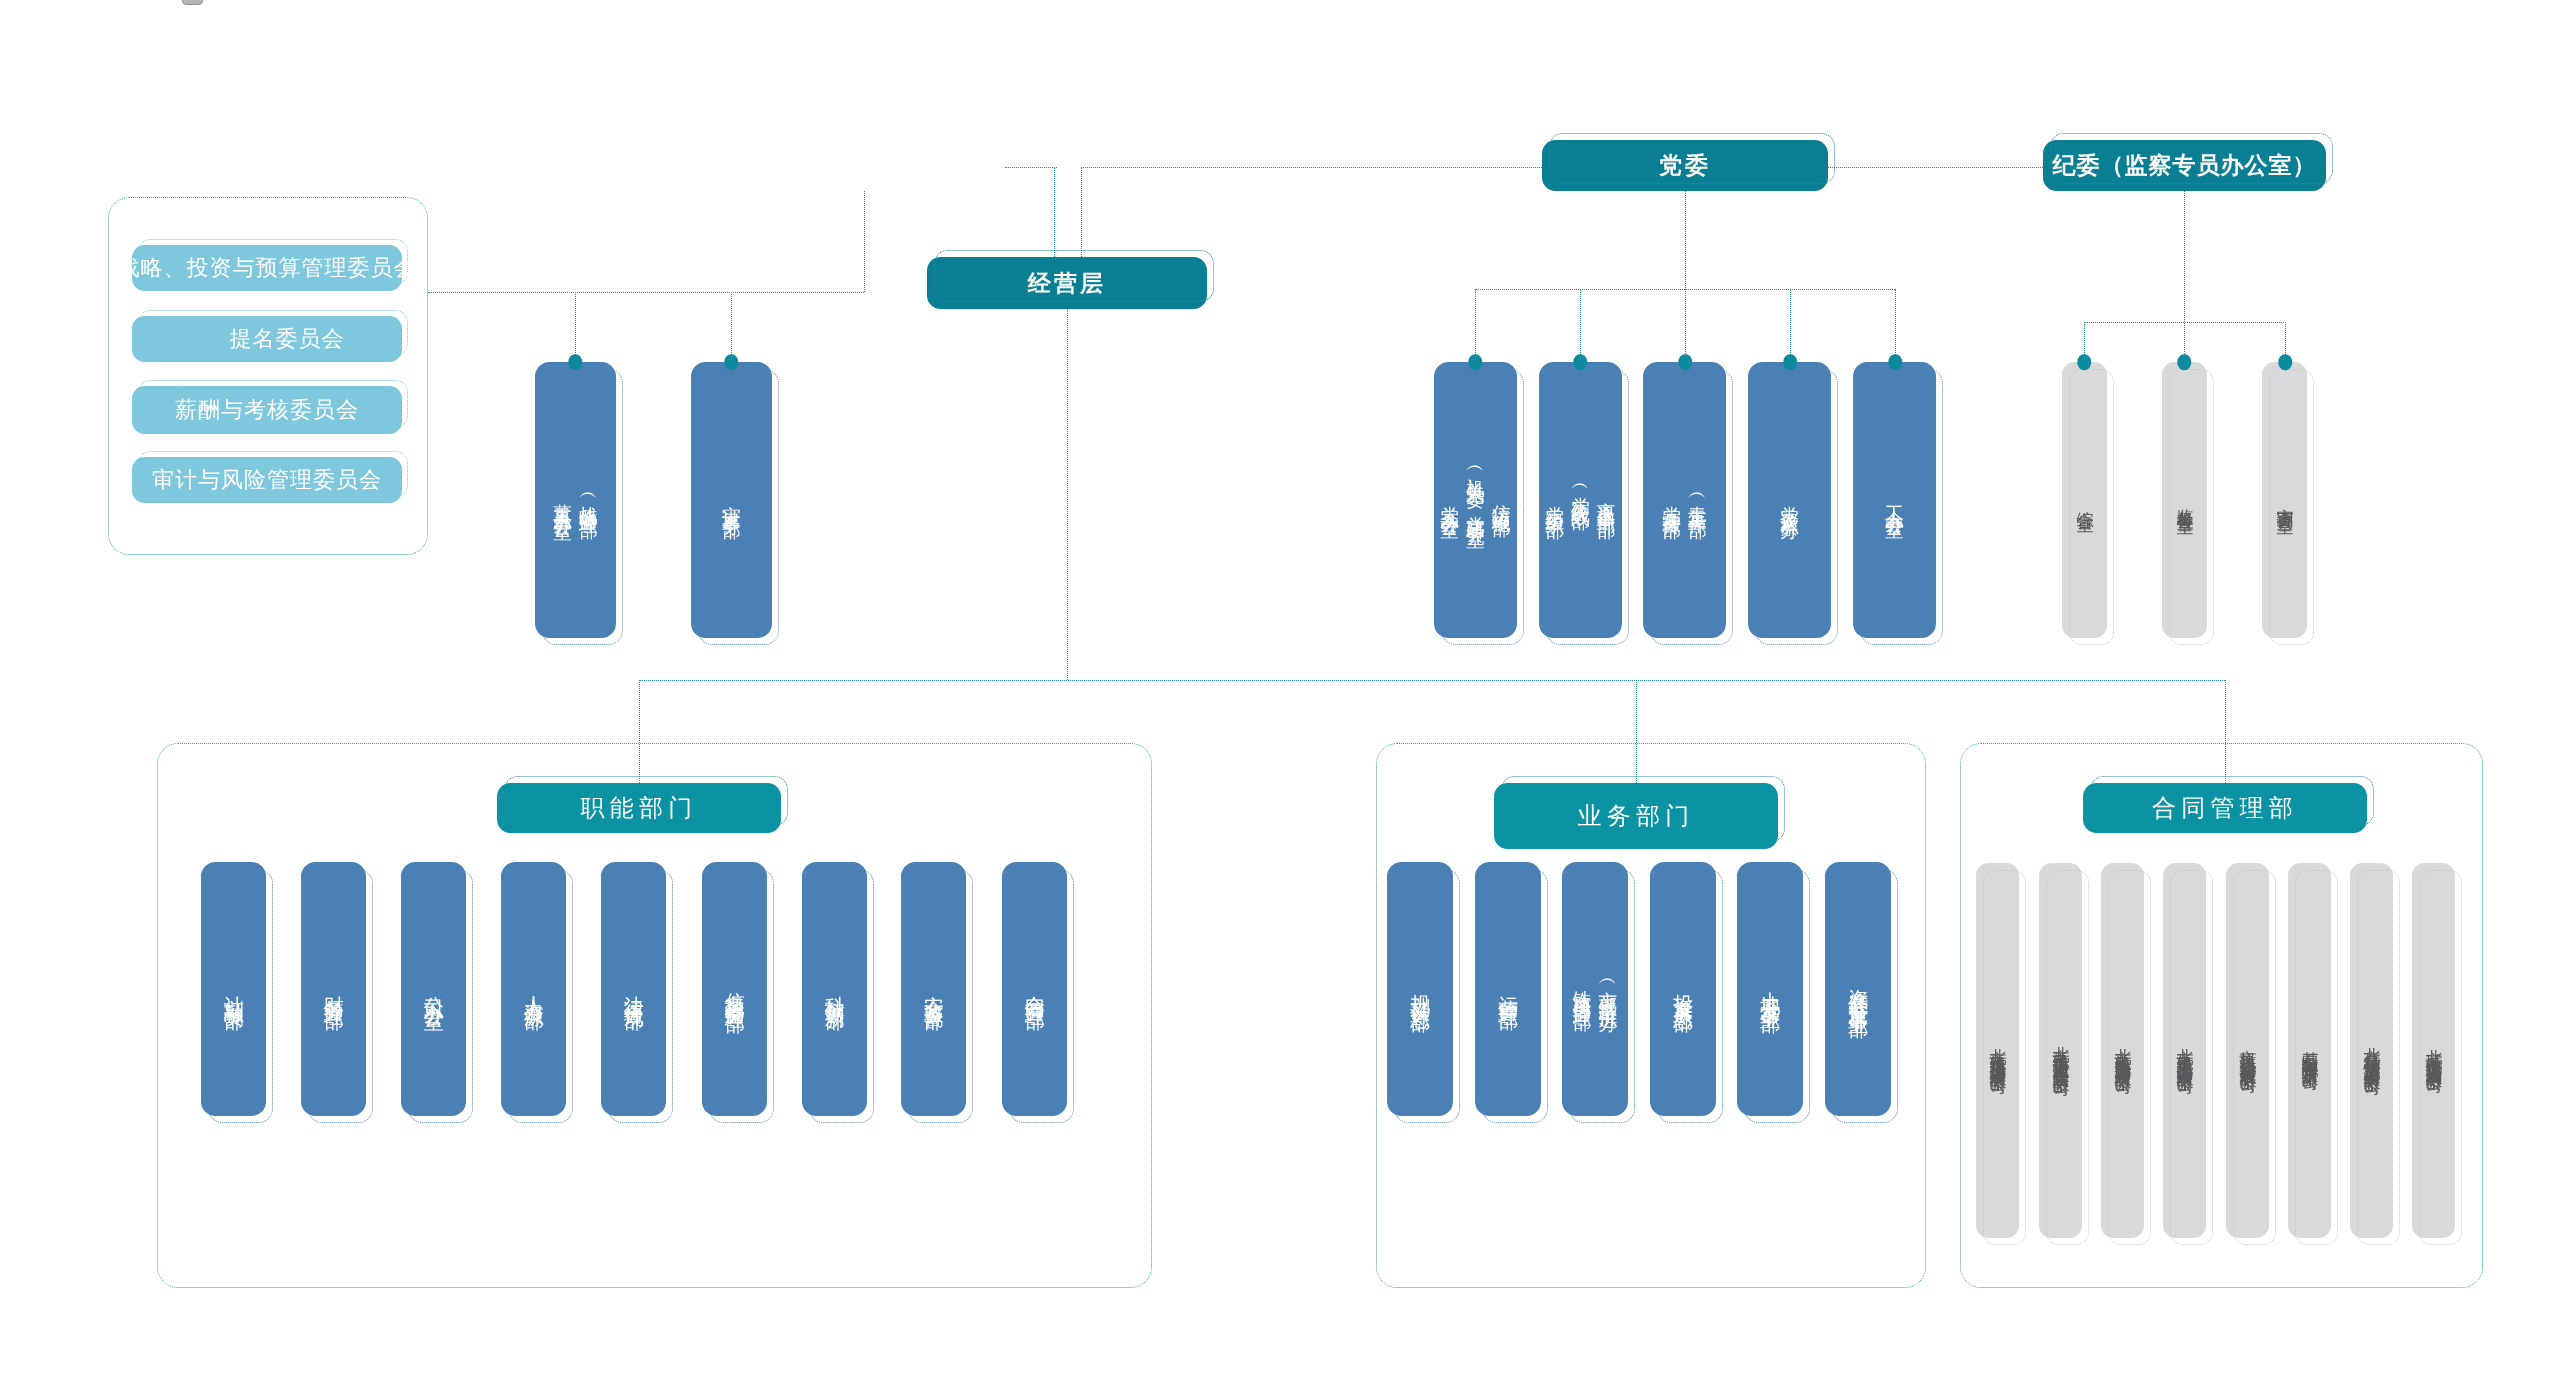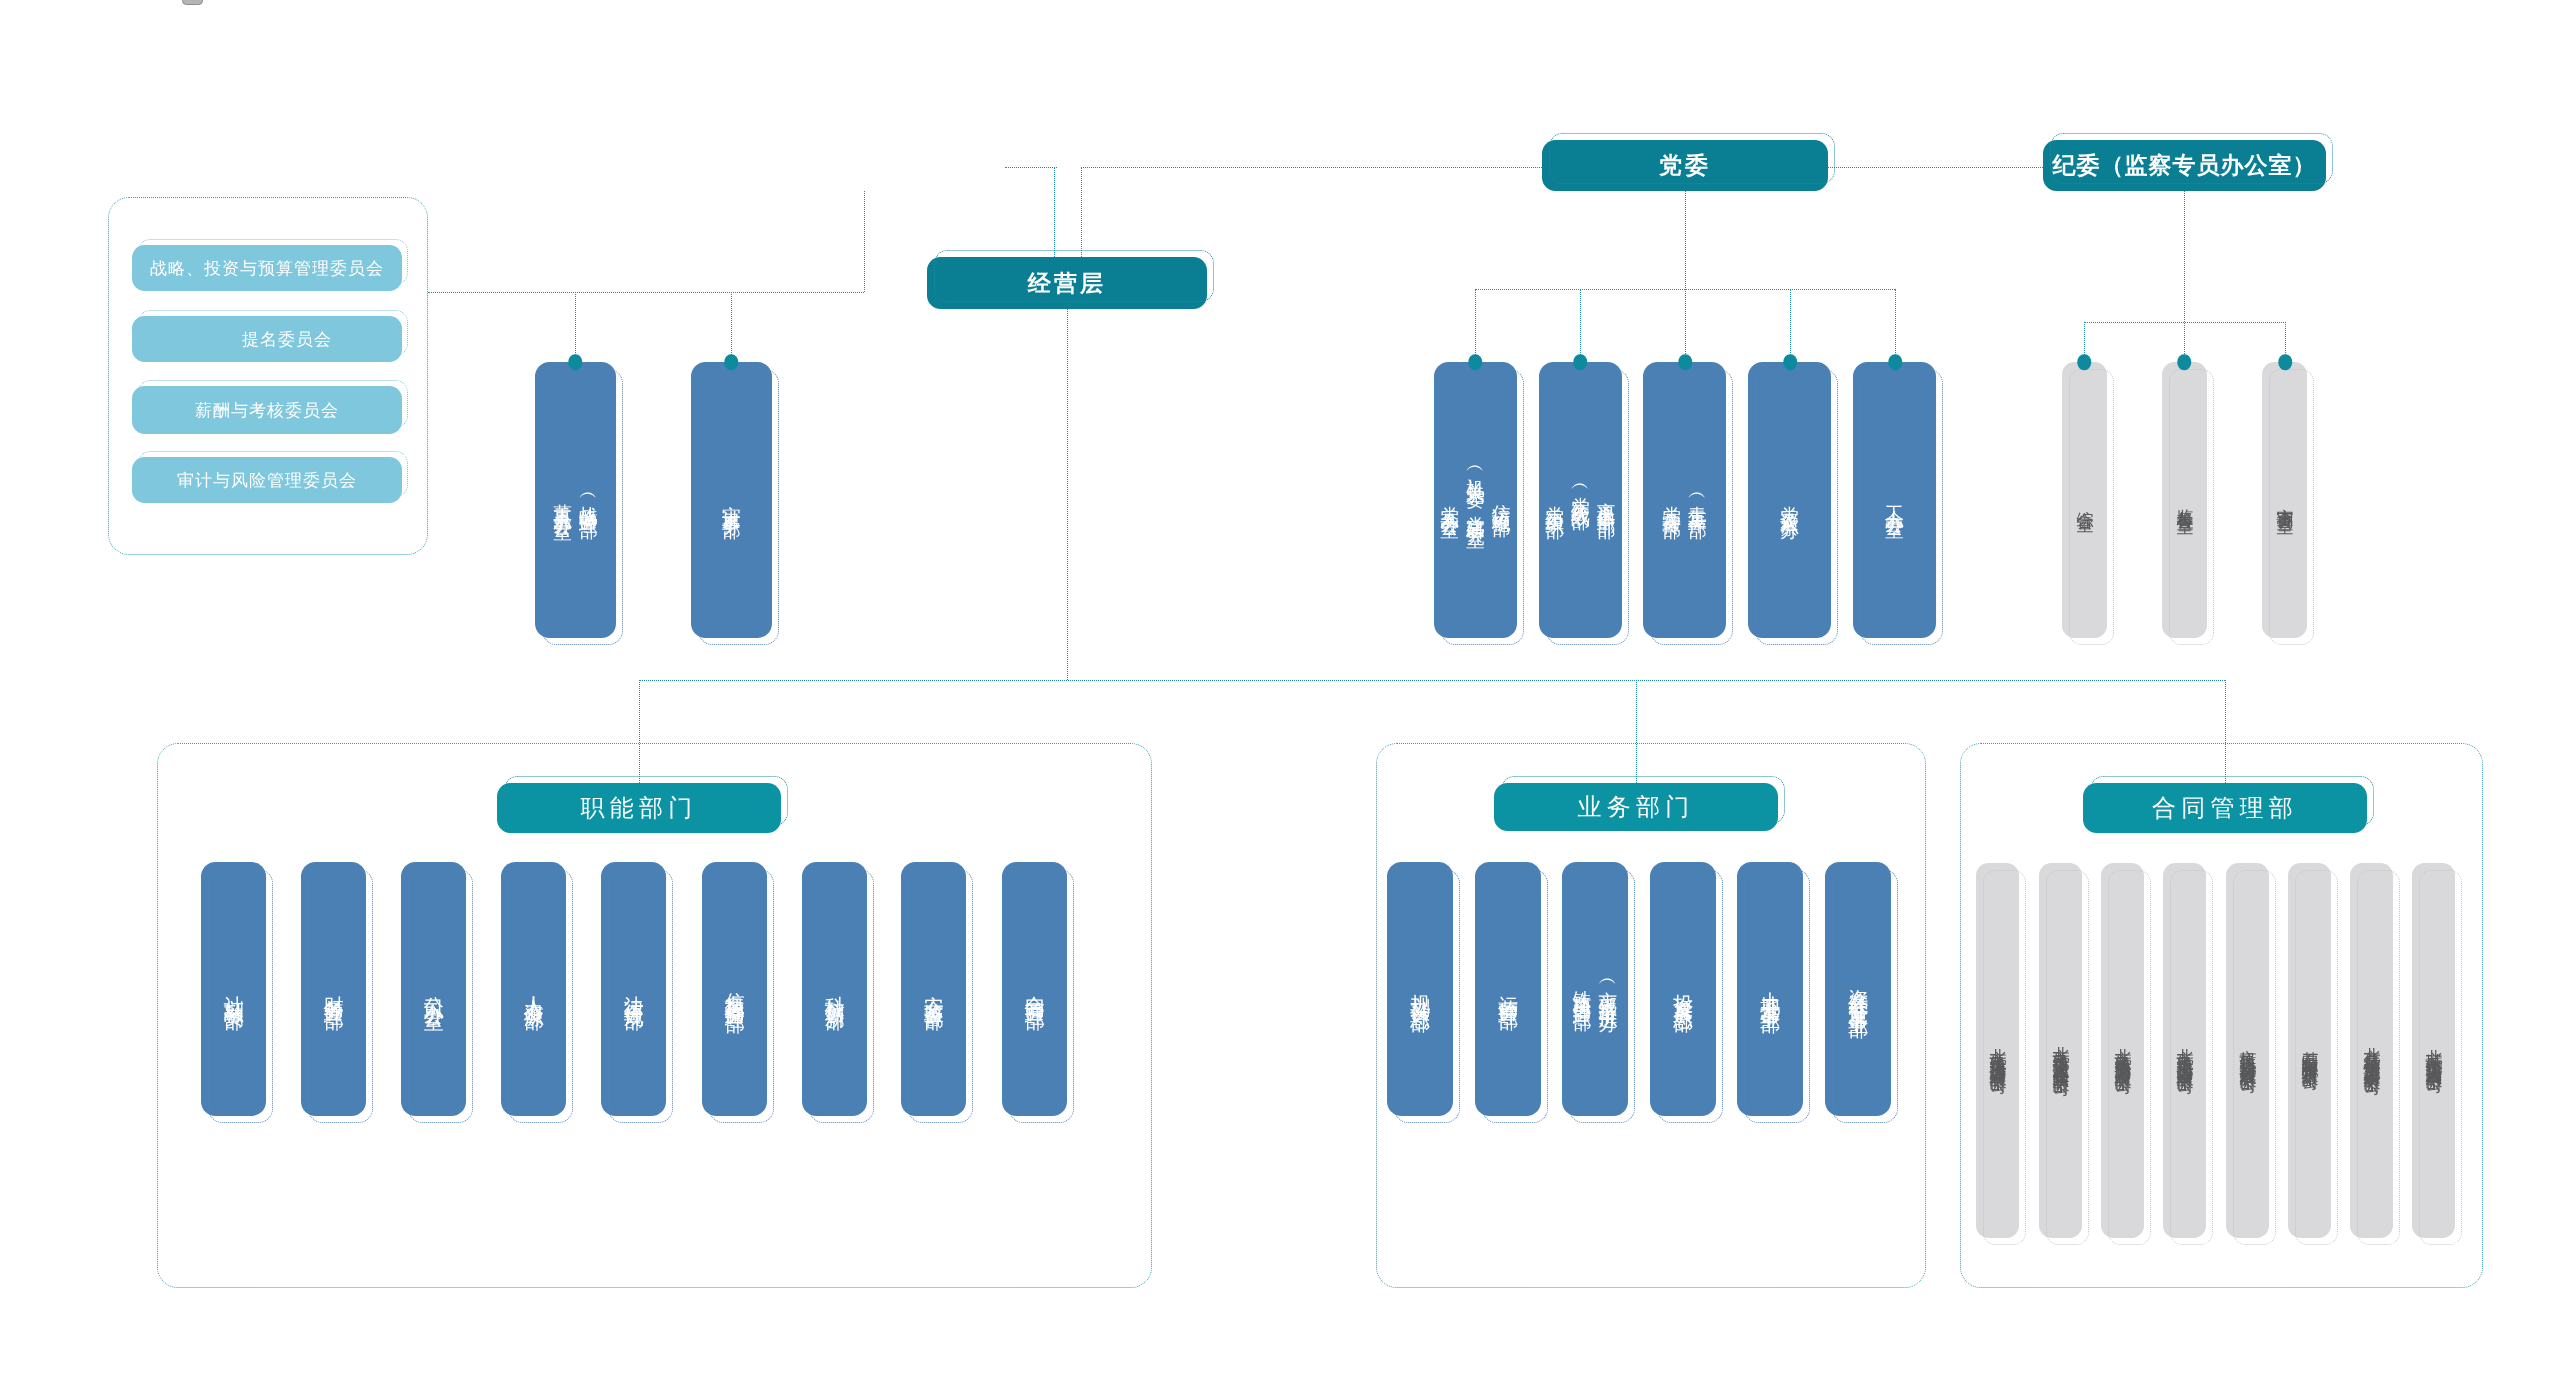--- a/index.html
+++ b/index.html
@@ -22,21 +22,21 @@
   .node-top.tight span{letter-spacing:1px;}
 
   
   .sec-pill{background:#0b93a4;border-radius:13.5px;color:#fff;}
   .sec-pill::before{top:-6.8px;left:6.8px;border:1px dotted #1e8ca1;}
   .sec-pill span{font-size:24px;font-weight:normal;letter-spacing:5.2px;white-space:nowrap;}
 
   
   .committee{background:#7ec7dd;border-radius:12.5px;color:#fff;}
   .committee::before{top:-6.2px;left:6.2px;border:1px dotted #7ec7dd;}
-  .committee span{font-size:17px;letter-spacing:1px;white-space:nowrap;}
+  .committee span{font-size:22px;letter-spacing:1px;white-space:nowrap;}
 
   
   .vbox{background:#4b80b4;border-radius:14.5px;color:#fff;}
   .vbox::before{top:7.3px;left:7.3px;border:1px dotted #4f86ba;}
 
   
   .gbox{background:#d9d9db;border-radius:12.5px;color:#58595b;}
   .gbox::before{top:6.8px;left:6.8px;border:1px dotted #c6c6c8;}
 
   .vtext{writing-mode:vertical-lr;text-orientation:mixed;white-space:pre-line;
@@ -189,21 +189,21 @@
     <span class="vtext dept">科技创新部</span>
   </div>
   <div class="box vbox" style="left:901px;top:862px;width:65px;height:254px;">
     <span class="vtext dept">安全监督部</span>
   </div>
   <div class="box vbox" style="left:1002px;top:862px;width:65px;height:254px;">
     <span class="vtext dept">合同管理部</span>
   </div>
 
   <div class="container" style="left:1376px;top:743px;width:550px;height:545px;"></div>
-  <div class="box sec-pill" style="left:1494px;top:783px;width:284px;height:48px;">
+  <div class="box sec-pill" style="left:1494px;top:783px;width:284px;height:66px;">
     <span>业务部门</span>
   </div>
   <div class="box vbox" style="left:1387px;top:862px;width:66px;height:254px;">
     <span class="vtext dept">规划设计总部</span>
   </div>
   <div class="box vbox" style="left:1475px;top:862px;width:66px;height:254px;">
     <span class="vtext dept">运营管理部</span>
   </div>
   <div class="box vbox" style="left:1562px;top:862px;width:66px;height:254px;">
     <span class="vtext">铁路项目管理部

